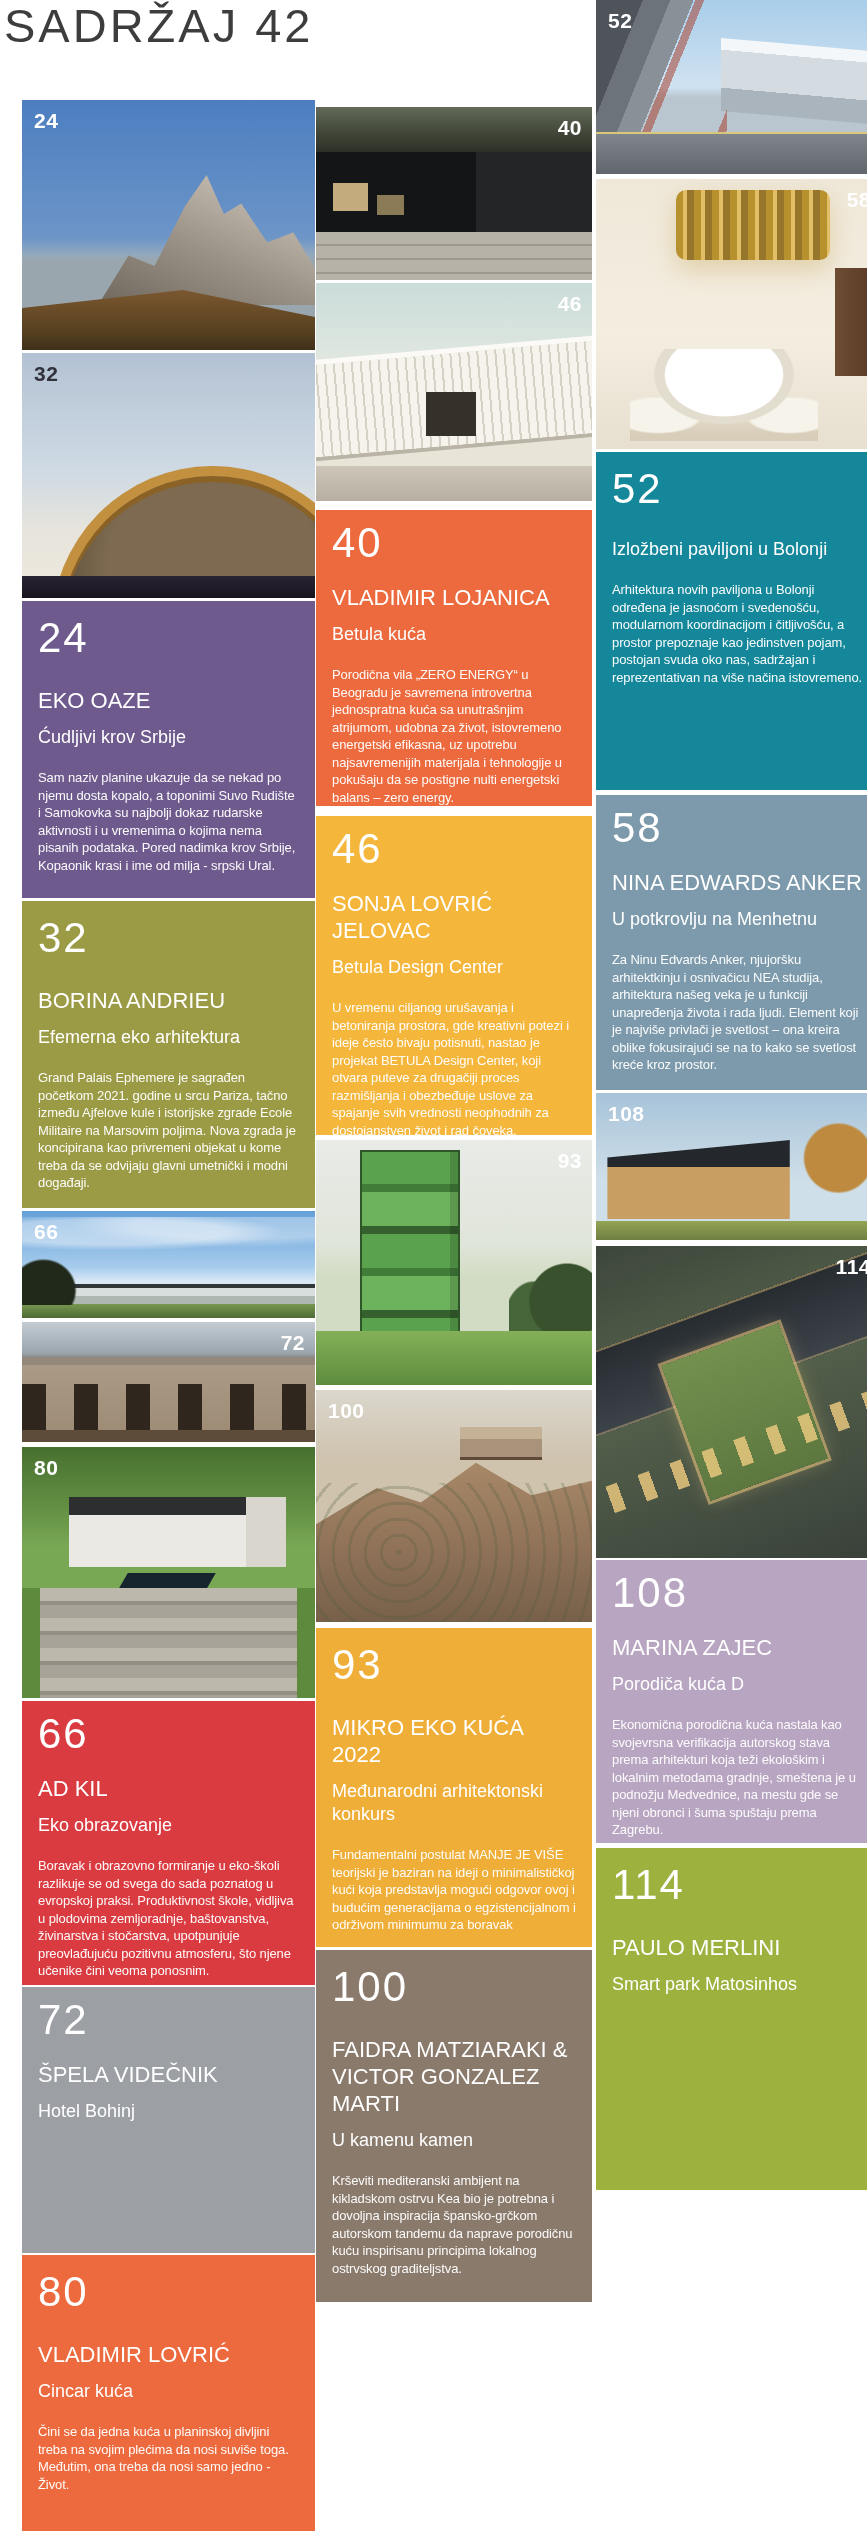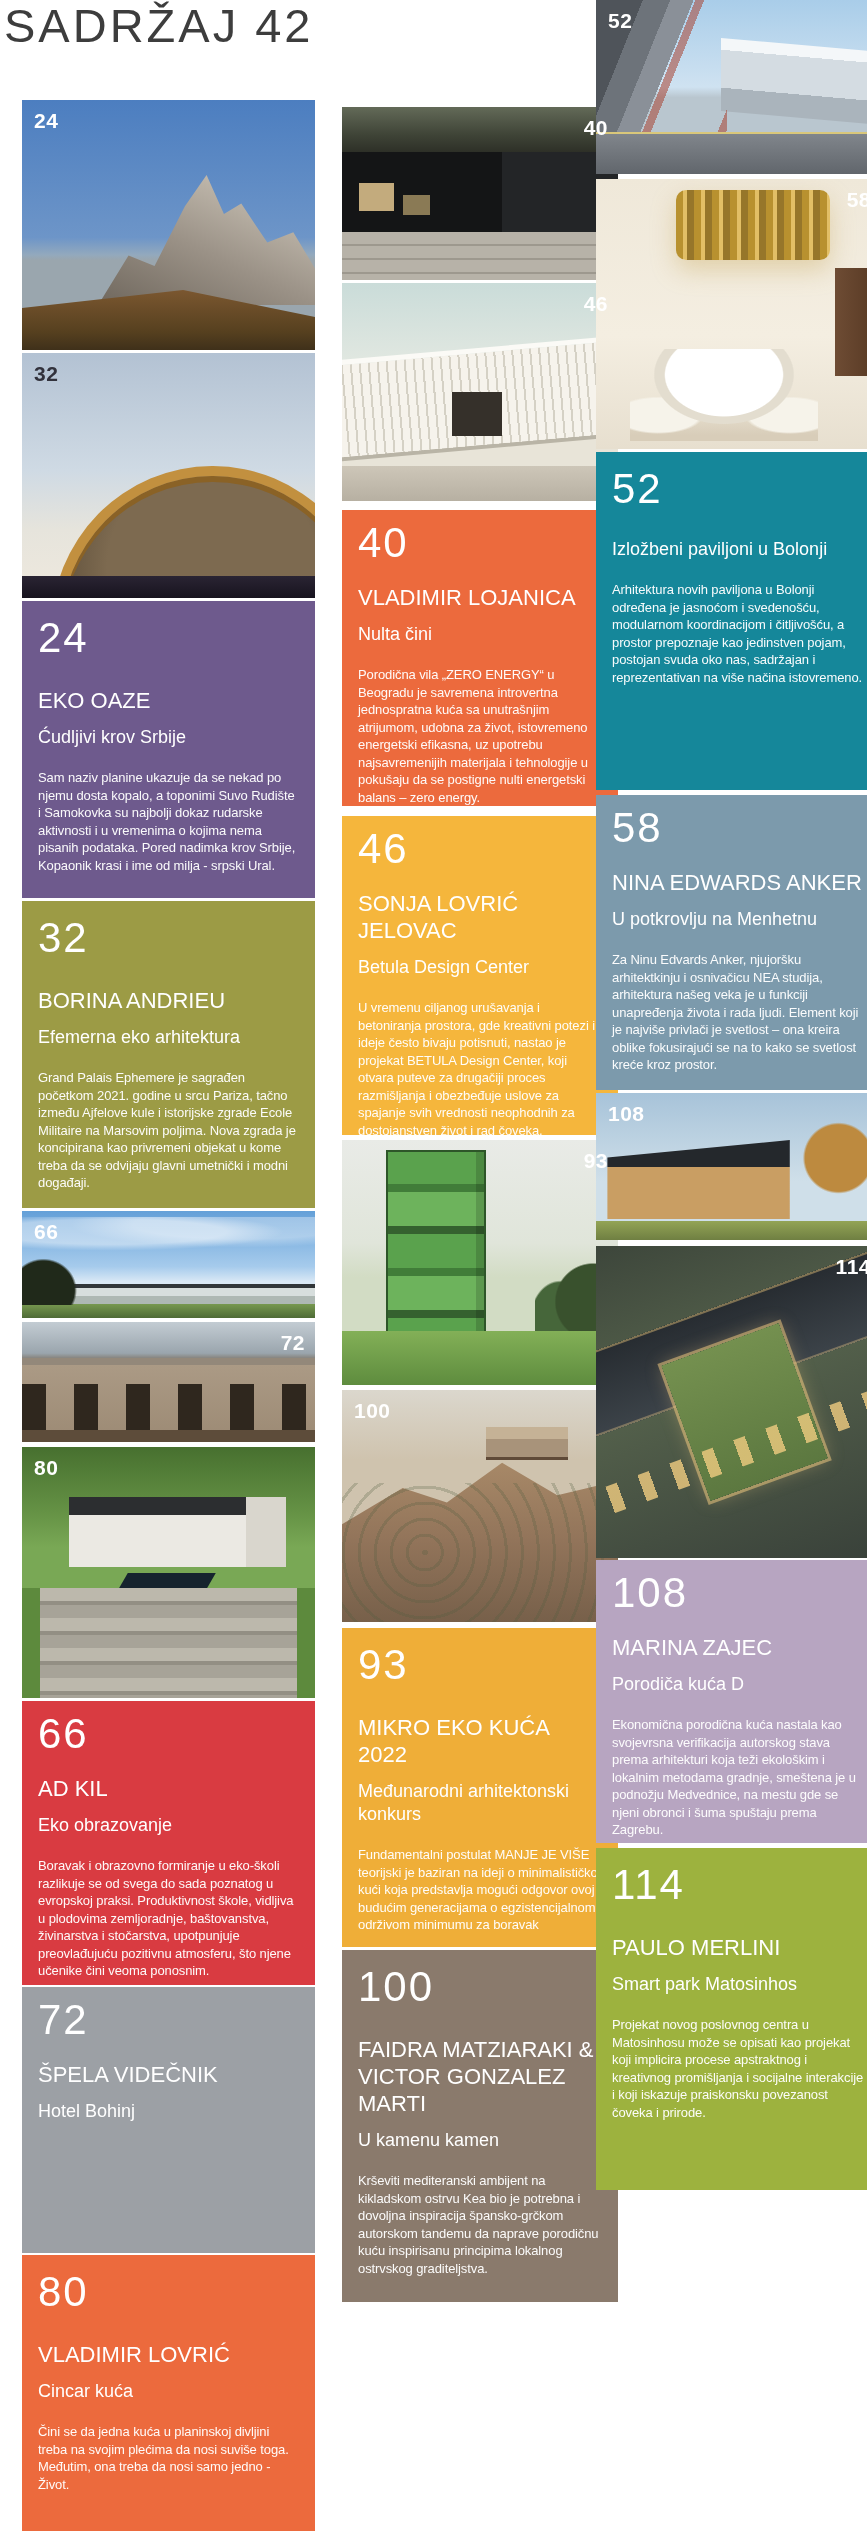--- a/index.html
+++ b/index.html
@@ -2,21 +2,21 @@
 <html><head>
 <meta charset="utf-8">
 <style>
   html,body{margin:0;padding:0;background:#ffffff;}
   .page{position:relative;width:867px;height:2531px;background:#fff;overflow:hidden;
         font-family:"Liberation Sans",sans-serif;}
   .page-title{position:absolute;left:4px;top:-2px;margin:0;font-size:47px;font-weight:200;
         letter-spacing:3px;color:#3d3d3d;line-height:56px;}
   .col{position:absolute;top:0;}
   .col-left{left:0;width:293px;margin-left:22px;}
-  .col-mid{left:316px;width:276px;padding-left:26px;}
+  .col-mid{left:316px;width:276px;}
   .col-right{left:596px;width:285px;}
 
   
   .photo{position:relative;overflow:hidden;width:100%;}
   .photo .a{display:block;position:absolute;}
   .plabel{position:absolute;top:9px;font-size:21px;font-weight:700;color:#fff;z-index:5;letter-spacing:.5px;}
   .plabel.tl{left:12px;} .plabel.tr{right:10px;} .plabel.dark{color:#32323c;}
 
   
   #t-img24{height:250px;margin-top:100px;}
@@ -235,21 +235,21 @@
     </div>
     <div class="photo p46" id="t-img46">
       <i class="a a1"></i>
       <i class="a a2"></i>
       <i class="a a3"></i>
       <span class="plabel tr">46</span>
     </div>
     <section class="block tight" id="t-b40" style="background-color: rgb(236, 106, 61);">
       <div class="bnum">40</div>
       <h2 class="bname">VLADIMIR LOJANICA</h2>
-      <h3 class="bsub">Nulta čini</h3>
+      <h3 class="bsub">Betula kuća</h3>
       <p class="bbody">Porodična vila „ZERO ENERGY“ u Beogradu je savremena introvertna jednospratna kuća sa unutrašnjim atrijumom, udobna za život, istovremeno energetski efikasna, uz upotrebu najsavremenijih materijala i tehnologije u pokušaju da se postigne nulti energetski balans – zero energy.</p>
     </section>
     <section class="block tight" id="t-b46" style="background-color: rgb(245, 182, 60);">
       <div class="bnum">46</div>
       <h2 class="bname">SONJA LOVRIĆ JELOVAC</h2>
       <h3 class="bsub">Betula Design Center</h3>
       <p class="bbody">U vremenu ciljanog urušavanja i betoniranja prostora, gde kreativni potezi i ideje često bivaju potisnuti, nastao je projekat BETULA Design Center, koji otvara puteve za drugačiji proces razmišljanja i obezbeđuje uslove za spajanje svih vrednosti neophodnih za dostojanstven život i rad čoveka.</p>
     </section>
     <div class="photo p93" id="t-img93">
       <i class="a a1"></i>
@@ -316,16 +316,15 @@
     <section class="block tight" id="t-b108" style="background-color: rgb(183, 165, 193);">
       <div class="bnum">108</div>
       <h2 class="bname">MARINA ZAJEC</h2>
       <h3 class="bsub">Porodiča kuća D</h3>
       <p class="bbody">Ekonomična porodična kuća nastala kao svojevrsna verifikacija autorskog stava prema arhitekturi koja teži ekološkim i lokalnim metodama gradnje, smeštena je u podnožju Medvednice, na mestu gde se njeni obronci i šuma spuštaju prema Zagrebu.</p>
     </section>
     <section class="block" id="t-b114" style="background-color: rgb(157, 178, 62);">
       <div class="bnum">114</div>
       <h2 class="bname">PAULO MERLINI</h2>
       <h3 class="bsub">Smart park Matosinhos</h3>
-      <p class="bbody">Projekat novog poslovnog centra u Matosinhosu može se opisati kao projekat koji implicira procese apstraktnog i kreativnog promišljanja i socijalne interakcije i koji iskazuje praiskonsku povezanost čoveka i prirode.</p>
     </section>
   </div>
 </div>
 
 </body></html>

